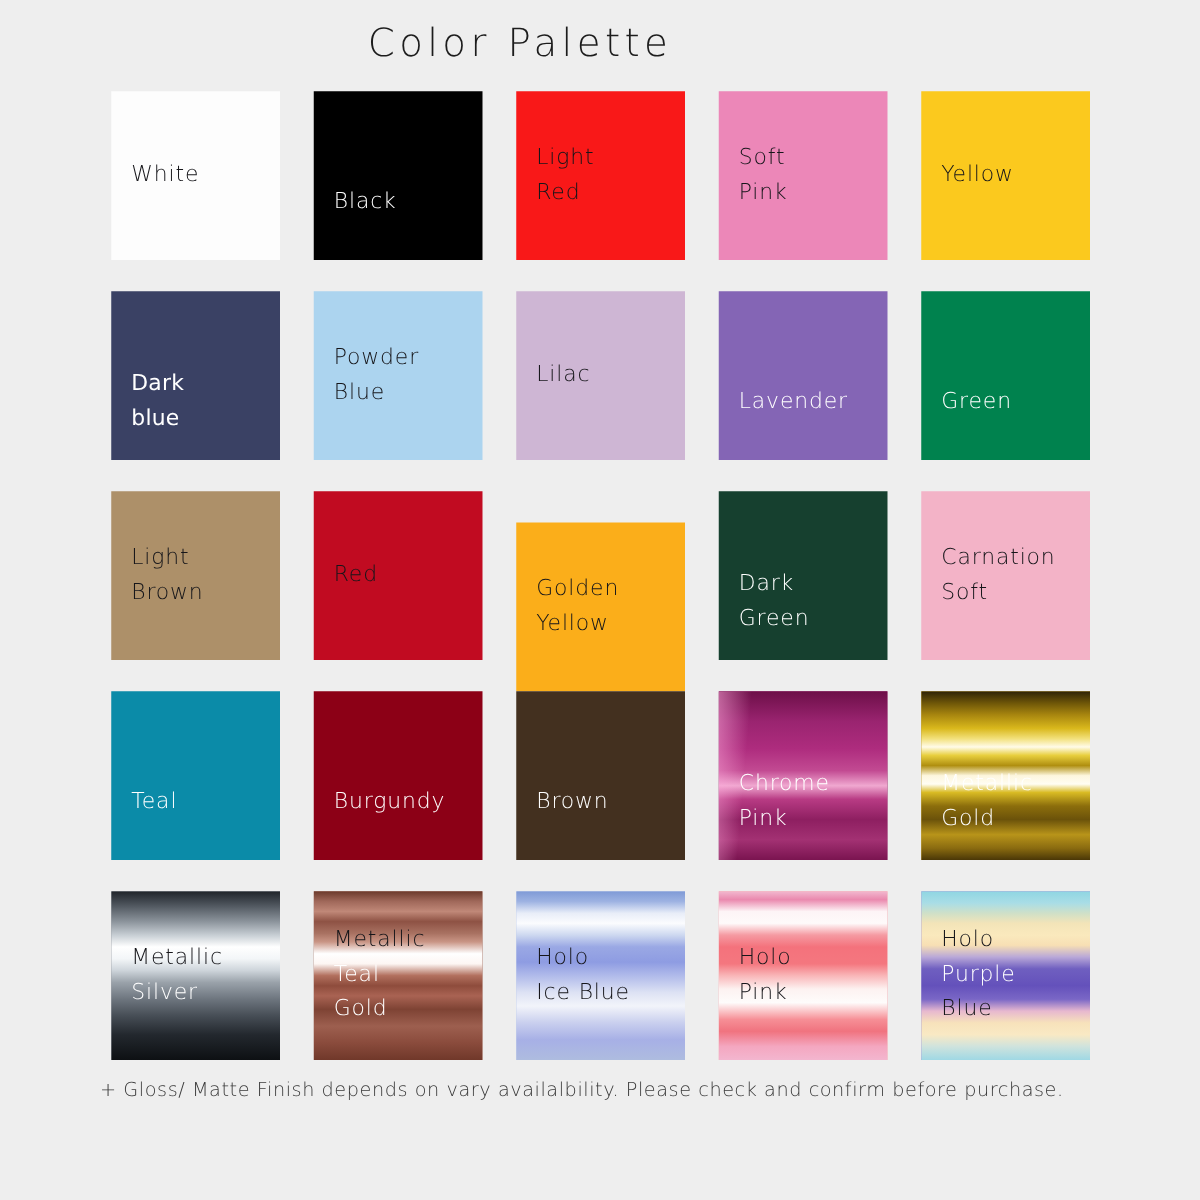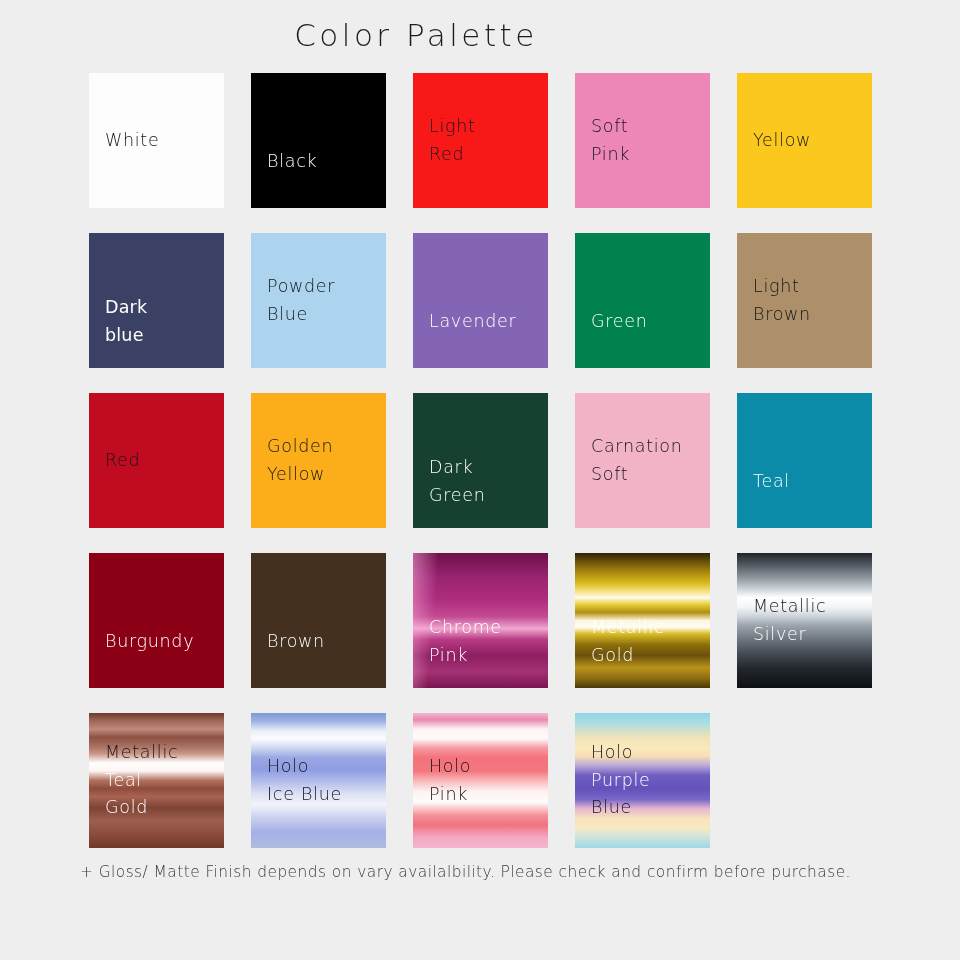--- a/index.html
+++ b/index.html
@@ -127,35 +127,38 @@
     </div>
 
     <div class="swatch light-text bold-label" style="background:#3a4164;">
       <span class="label">Dark
 blue</span>
     </div>
     <div class="swatch dark-text" style="background:#acd4ef;">
       <span class="label">Powder
 Blue</span>
     </div>
+    <div class="swatch dark-text" style="background:#ceb6d4;">
+      <span class="label">Lilac</span>
+    </div>
     <div class="swatch light-text" style="background:#8465b5;">
       <span class="label">Lavender</span>
     </div>
     <div class="swatch light-text" style="background:#00824e;">
       <span class="label">Green</span>
     </div>
 
     <div class="swatch dark-text" style="background:#ad9069;">
       <span class="label">Light
 Brown</span>
     </div>
     <div class="swatch dark-text" style="background:#c10b21;">
       <span class="label">Red</span>
     </div>
-    <div class="swatch dark-text" style="background:#fbae1a;">
+    <div class="swatch dark-text" style="background:#fbae1a;margin-top:25px;">
       <span class="label">Golden
 Yellow</span>
     </div>
     <div class="swatch light-text" style="background:#16402f;">
       <span class="label">Dark
 Green</span>
     </div>
     <div class="swatch dark-text" style="background:#f3b3c7;">
       <span class="label">Carnation
 Soft</span>

